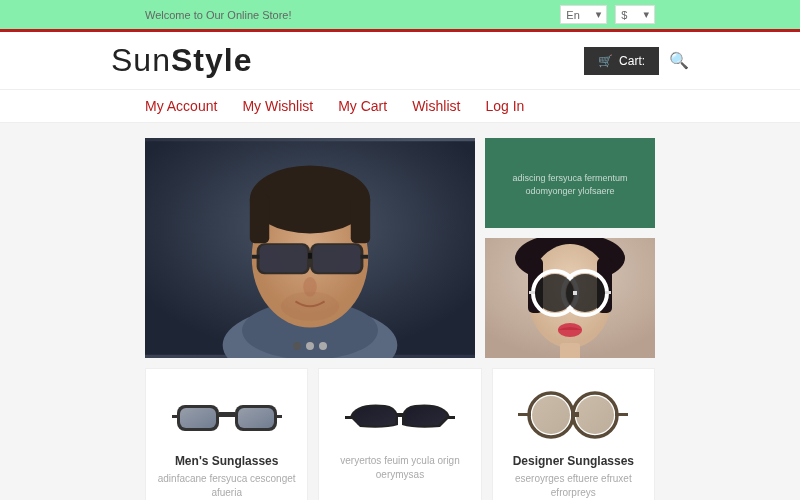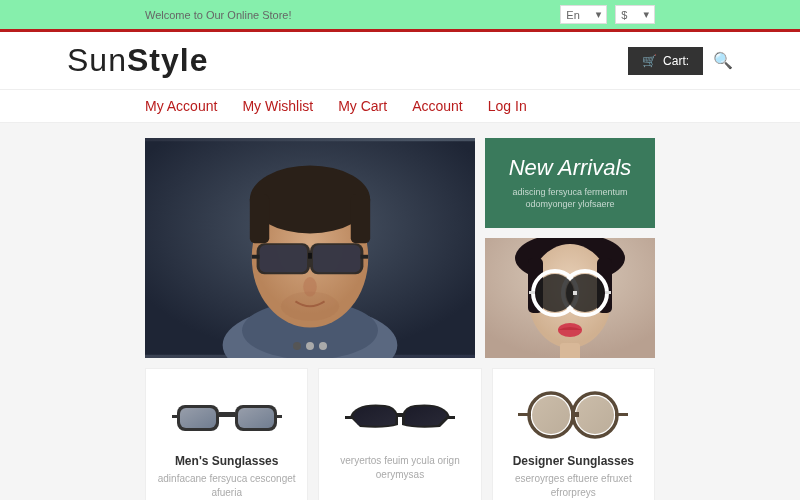--- a/index.html
+++ b/index.html
@@ -30,21 +30,21 @@
       background: #fff;
       padding: 2px 5px;
       font-size: 11px;
       cursor: pointer;
       display: flex;
       align-items: center;
       gap: 16px;
     }
     .header {
       background: #fff;
-      padding: 10px 67px;
+      padding: 10px 111px;
       display: flex;
       align-items: center;
       justify-content: space-between;
       border-bottom: 1px solid #eee;
     }
     .logo {
       font-size: 32px;
       font-weight: 300;
       color: #222;
       letter-spacing: 1px;
@@ -242,21 +242,21 @@
     <button class="search-icon-btn">
       <span>🔍</span>
     </button>
   </div>
 </div>
 
 <nav class="nav">
   <a href="#">My Account</a>
   <a href="#">My Wishlist</a>
   <a href="#">My Cart</a>
-  <a href="#">Account</a>
+  <a href="#">Wishlist</a>
   <a href="#">Log In</a>
 </nav>
 
 <div class="main-content">
 
   <div class="hero-section">
 
     <div class="hero-left">
       <div class="portrait-placeholder">
 
@@ -306,21 +306,20 @@
       <div class="hero-dots">
         <div class="dot active"></div>
         <div class="dot"></div>
         <div class="dot"></div>
       </div>
     </div>
 
     <div class="hero-right">
 
       <div class="new-arrivals-box">
-        <div class="new-arrivals-title">New Arrivals</div>
         <div class="new-arrivals-subtitle">adiscing fersyuca fermentum odomyonger ylofsaere</div>
       </div>
 
       <div class="woman-sunglasses-box">
         <svg width="170" height="120" viewBox="0 0 170 120">
           <defs>
             <radialGradient id="womanBg" cx="50%" cy="30%" r="70%">
               <stop offset="0%" style="stop-color:#d8c8b8"></stop>
               <stop offset="100%" style="stop-color:#b8a090"></stop>
             </radialGradient>

